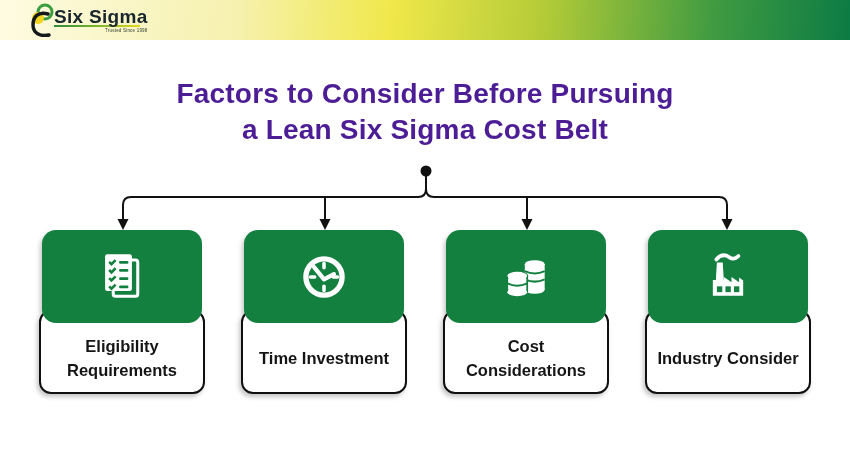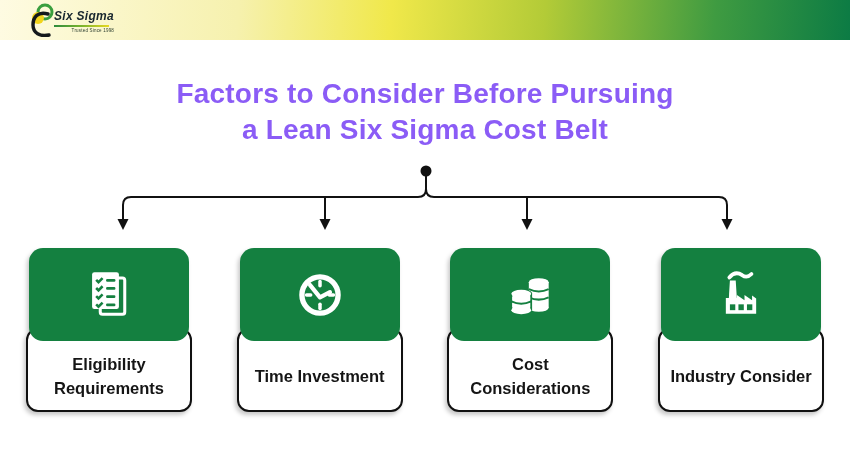--- a/index.html
+++ b/index.html
@@ -8,38 +8,38 @@
   .stage { position:relative; width:850px; height:450px; background:#ffffff; }
 
   
   .banner {
     position:absolute; top:0; left:0; width:850px; height:40px;
     background:linear-gradient(94deg,#fefbe2 0%,#f6f1ae 28%,#f0e84a 46%,#b3cb37 64%,#3f9b41 84%,#0c7b44 100%);
   }
   .logo { position:absolute; top:3px; left:26px; display:flex; align-items:flex-end; }
   .logo-mark { width:34px; height:34px; }
   .logo-textwrap { position:relative; margin-left:-6px; padding-bottom:4px; }
-  .brand-text { font-size:12px; font-weight:bold; color:#18262e; letter-spacing:.3px; line-height:15px;font-style:italic; }
+  .brand-text { font-size:19px; font-weight:bold; color:#18262e; letter-spacing:.3px; line-height:15px; }
   .brand-underline { height:2.5px; width:92%; margin-top:1px;
                      background:linear-gradient(90deg,#2e8b3d,#7ab32e,#e8d81f); }
   .brand-tagline { font-size:4.5px; color:#2c3e2f; text-align:right; margin-top:1px; letter-spacing:.2px; }
 
   
   .title {
     position:absolute; top:76px; left:0; width:850px; text-align:center;
-    font-size:28px; font-weight:bold; color:#8b5cf6; line-height:36px; letter-spacing:.2px;
+    font-size:28px; font-weight:bold; color:#4c1d95; line-height:36px; letter-spacing:.2px;
   }
 
   
   .connector { position:absolute; top:160px; left:0; }
 
   
   .cards {
-    position:absolute; top:248px; left:0; width:850px; height:164px;
-    display:flex; justify-content:space-between; padding:0 26px;
+    position:absolute; top:230px; left:0; width:850px; height:164px;
+    display:flex; justify-content:space-between; padding:0 39px;
   }
   .card { position:relative; width:166px; height:164px;
           filter:drop-shadow(-2px 3px 2px rgba(0,0,0,0.22)); }
   .card-top {
     position:absolute; top:0; left:3px; width:160px; height:93px; z-index:2;
     background:#148040; border-radius:14px;
     display:flex; align-items:center; justify-content:center;
   }
   .card-label-box {
     position:absolute; top:80px; left:0; width:166px; height:84px; z-index:1;

